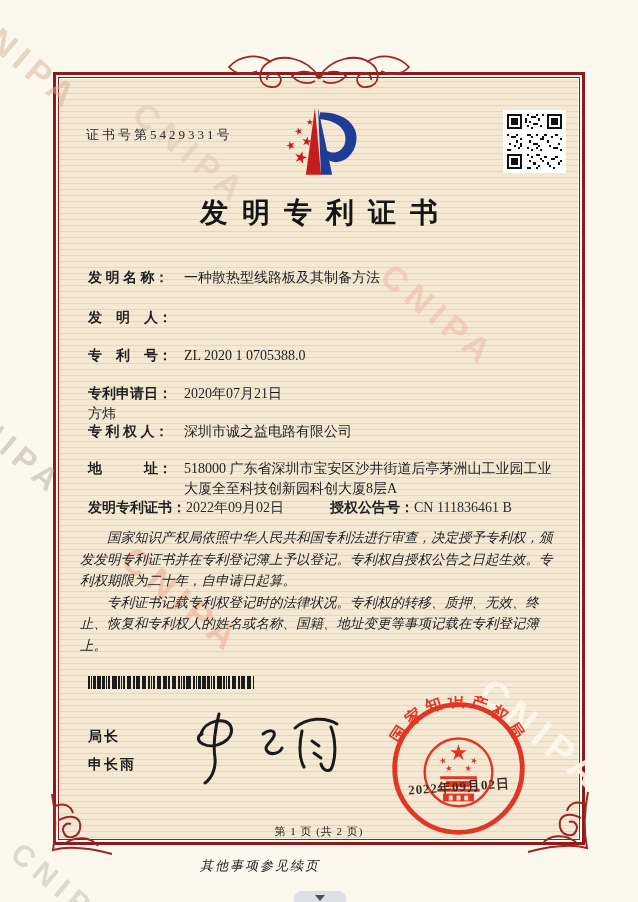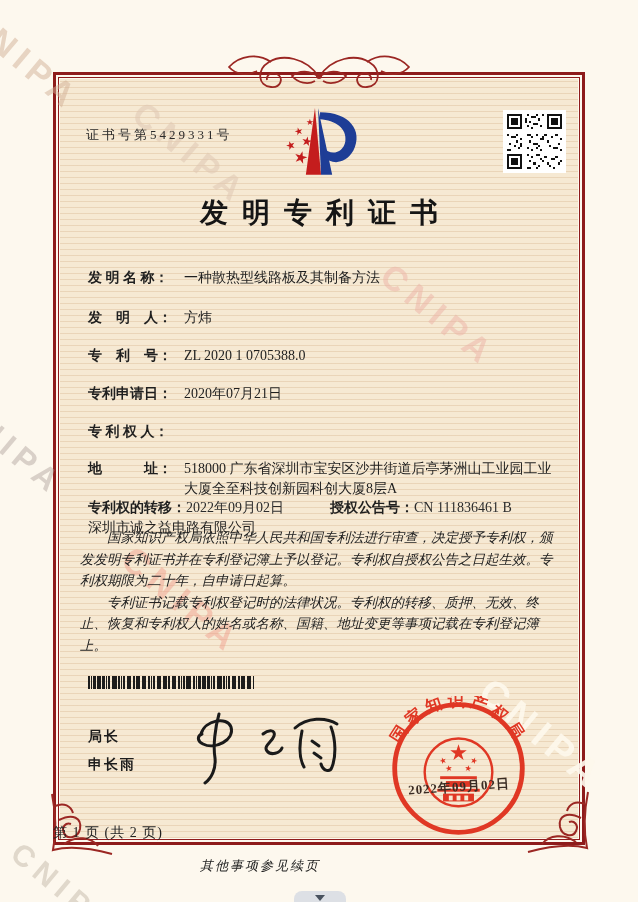--- a/index.html
+++ b/index.html
@@ -35,22 +35,22 @@
   .cert-no { position:absolute; left:86px; top:126px; font-size:13px; letter-spacing:3px; color:#2b2b2b; }
   .logo { position:absolute; left:272px; top:100px; width:92px; height:86px; }
   .qr { position:absolute; left:503px; top:110px; width:63px; height:63px; background:#fff; padding:4px; }
   .qr svg { width:100%; height:100%; display:block; }
   .title { position:absolute; left:53px; top:194px; width:532px; text-align:center;
            font-size:28px; font-weight:700; color:#151515; letter-spacing:14px; text-indent:14px; }
   
   .field { position:absolute; left:88px; width:470px; font-size:14px; line-height:20px; display:flex; }
   .field .lab { flex:0 0 96px; font-weight:600; color:#1f1f1f; white-space:nowrap; }
   .field .val { flex:1; color:#1f1f1f; max-width:402px; }
-  .f1 { top:268px;align-items:center; } .f2 { top:308px; } .f3 { top:346px;align-items:flex-end; }
-  .f4 { top:384px; } .f5 { top:422px;flex-direction:column; } .f6 { top:459px;justify-content:flex-end; }
+  .f1 { top:268px;align-items:center; } .f2 { top:308px;flex-direction:column; } .f3 { top:346px;align-items:flex-end; }
+  .f4 { top:384px; } .f5 { top:422px; } .f6 { top:459px;justify-content:flex-end; }
   .f7 { top:498px; }
   .f7 .gap { display:inline-block; width:46px; }
   
   .paras { position:absolute; left:80px; top:527px; width:480px;
            font-size:13.5px; line-height:21.5px; font-style:italic; color:#222; }
   .paras p { text-indent:2em; }
   
   .barcode { position:absolute; left:88px; top:676px; width:166px; height:13px;
     background-image:
       repeating-linear-gradient(90deg,#1c1c1c 0 2px,rgba(0,0,0,0) 2px 5px),
@@ -58,21 +58,21 @@
       repeating-linear-gradient(90deg,#1c1c1c 0 1px,rgba(0,0,0,0) 1px 3px); }
   
   .director-title { position:absolute; left:88px; top:728px; font-size:14px; font-weight:600; letter-spacing:2px; color:#1d1d1d;font-family:Liberation Serif, serif; }
   .director-name  { position:absolute; left:88px; top:756px; font-size:14px; font-weight:600; letter-spacing:2px; color:#1d1d1d; }
   .signature { position:absolute; left:185px; top:700px; width:160px; height:95px; }
   
   .seal { position:absolute; left:386px; top:696px; width:145px; height:145px; opacity:.93; }
   .seal-date { position:absolute; left:380px; top:778px; width:158px; text-align:center;
                transform:rotate(-4deg); font-size:13px; font-weight:700; letter-spacing:1px; color:#3a2c24; }
   
-  .page-info { position:absolute; left:53px; top:824px; width:532px; text-align:left; font-size:14px; color:#222; letter-spacing:1px; }
+  .page-info { position:absolute; left:53px; top:824px; width:532px; text-align:center; font-size:11px; color:#222; letter-spacing:1px; }
   .footer-note { position:absolute; left:0; top:857px; width:520px; text-align:center;
                  font-size:13px; font-style:italic; letter-spacing:2px; color:#222; }
   .scroll-pill { position:absolute; left:294px; top:891px; width:52px; height:11px;
                  background:#dde0e5; border-radius:8px 8px 0 0; display:flex; align-items:center; justify-content:center; cursor:pointer; }
   .scroll-pill .tri { width:0; height:0; border-left:5px solid rgba(0,0,0,0);
                       border-right:5px solid rgba(0,0,0,0); border-top:6px solid #49525e; margin-top:3px; }
 </style>
 </head>
 <body>
 
@@ -241,21 +241,21 @@
   </div>
   <div class="field f5">
     <span class="lab">专 利 权 人：</span>
     <span class="val">深圳市诚之益电路有限公司</span>
   </div>
   <div class="field f6">
     <span class="lab">地　　　址：</span>
     <span class="val">518000 广东省深圳市宝安区沙井街道后亭茅洲山工业园工业大厦全至科技创新园科创大厦8层A</span>
   </div>
   <div class="field f7">
-    <span class="lab">专利权的转移：</span>
+    <span class="lab">发明专利证书：</span>
     <span>2022年09月02日</span>
     <span class="gap"></span>
     <span class="lab" style="flex:0 0 auto;">授权公告号：</span>
     <span>CN 111836461 B</span>
   </div>
 
   <div class="paras">
     <p>国家知识产权局依照中华人民共和国专利法进行审查，决定授予专利权，颁发发明专利证书并在专利登记簿上予以登记。专利权自授权公告之日起生效。专利权期限为二十年，自申请日起算。</p>
     <p>专利证书记载专利权登记时的法律状况。专利权的转移、质押、无效、终止、恢复和专利权人的姓名或名称、国籍、地址变更等事项记载在专利登记簿上。</p>
   </div>

